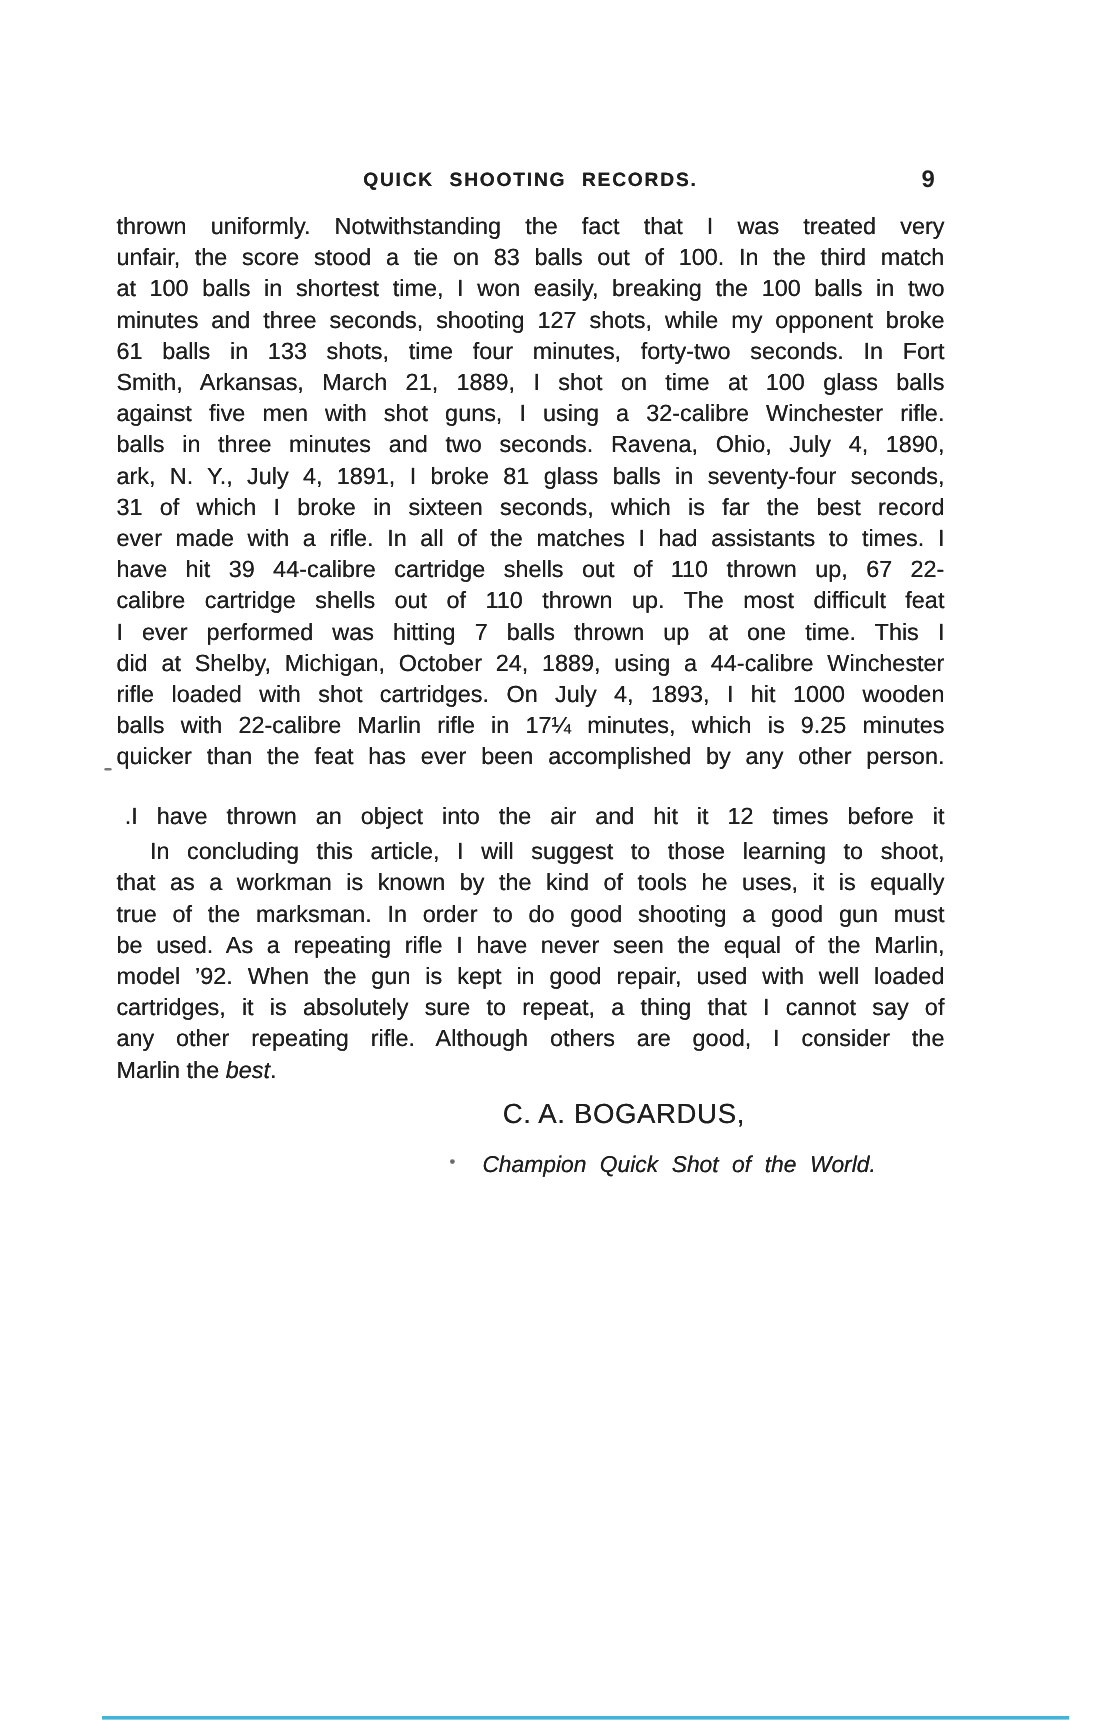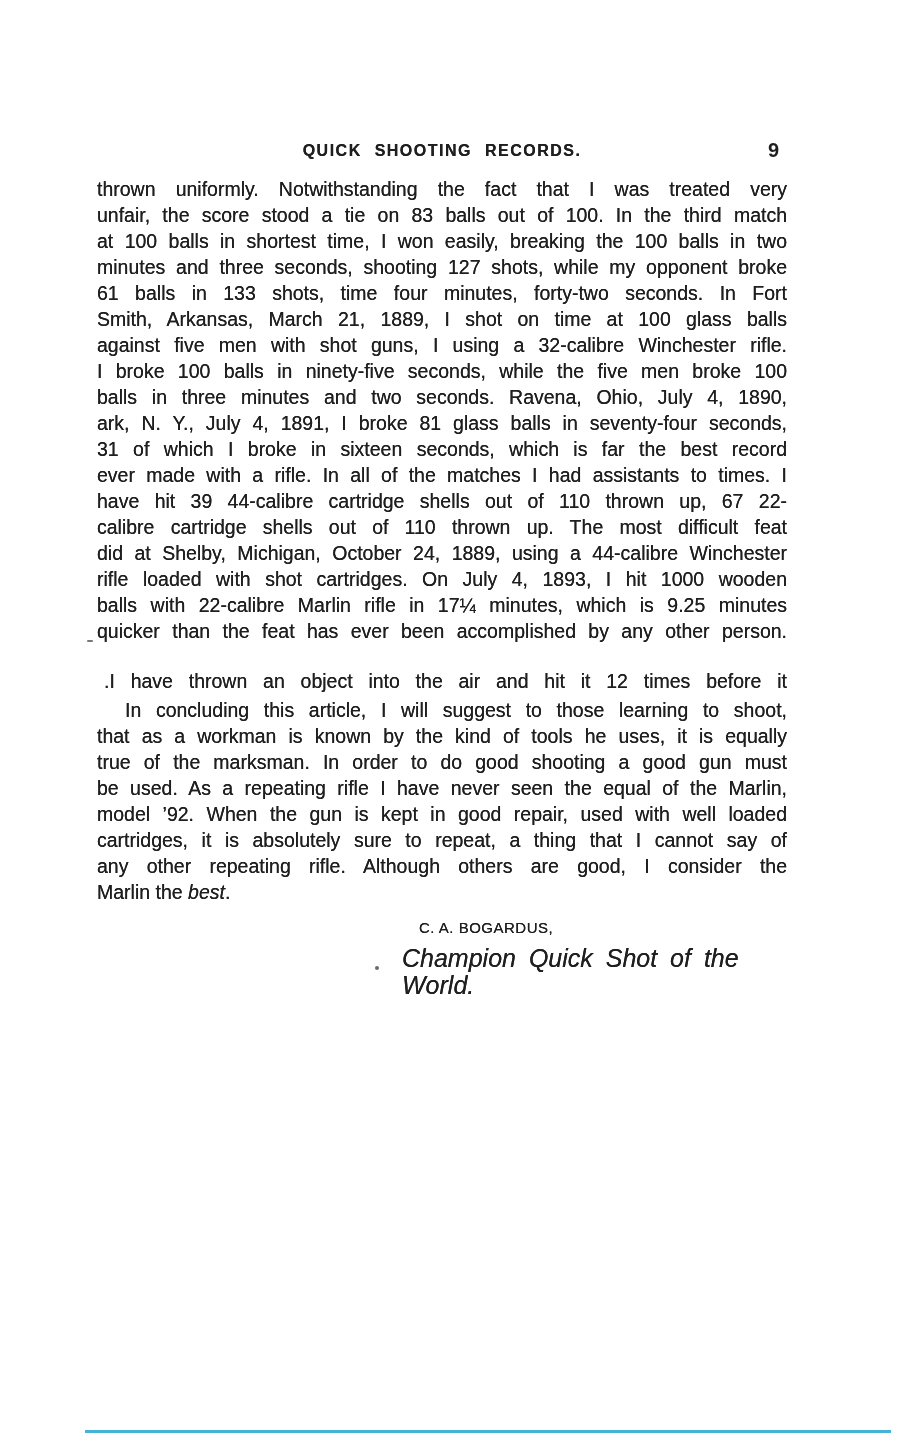--- a/index.html
+++ b/index.html
@@ -48,28 +48,28 @@
   }
   .line.last { text-align-last: left; }
   .line.indent-sm { text-indent: 7px; margin-top: 24px; }
   .line.indent-lg { text-indent: 28px; }
   .para-3 { margin-top: 3px; }
   .line em { font-style: italic; margin-top: 46px; }
   
   .signature { margin-top: 9px; }
   .sig-name {
     margin-left: 322px;
-    font-size: 15px;
+    font-size: 23px;
     letter-spacing: 0.5px;
     line-height: 28px;
   }
   .sig-title {
     margin-left: 305px;
-    margin-top: 3px;
-    font-size: 25px;
+    margin-top: 16px;
+    font-size: 19px;
     font-style: italic;
     word-spacing: 6px;
     line-height: 27px;
   }
   
   .speck { position: absolute; background: #777; }
   .speck-1 { left: 87px; top: 640px; width: 6px; height: 2px; border-radius: 1px; }
   .speck-2 { left: 375px; top: 966px; width: 4px; height: 4px; border-radius: 50%; background: #6b6b6b; }
   
   .bottom-rule {
@@ -92,27 +92,27 @@
   <main class="textblock">
 
     <div class="para para-1">
       <div class="line">thrown uniformly. Notwithstanding the fact that I was treated very</div>
       <div class="line">unfair, the score stood a tie on 83 balls out of 100. In the third match</div>
       <div class="line">at 100 balls in shortest time, I won easily, breaking the 100 balls in two</div>
       <div class="line">minutes and three seconds, shooting 127 shots, while my opponent broke</div>
       <div class="line">61 balls in 133 shots, time four minutes, forty-two seconds. In Fort</div>
       <div class="line">Smith, Arkansas, March 21, 1889, I shot on time at 100 glass balls</div>
       <div class="line">against five men with shot guns, I using a 32-calibre Winchester rifle.</div>
-      <div class="line">I broke 100 balls in ninety-five seconds, while the five men broke 100</div>
       <div class="line">balls in three minutes and two seconds. Ravena, Ohio, July 4, 1890,</div>
       <div class="line">ark, N. Y., July 4, 1891, I broke 81 glass balls in seventy-four seconds,</div>
       <div class="line">31 of which I broke in sixteen seconds, which is far the best record</div>
       <div class="line">ever made with a rifle. In all of the matches I had assistants to times. I</div>
       <div class="line">have hit 39 44-calibre cartridge shells out of 110 thrown up, 67 22-</div>
       <div class="line">calibre cartridge shells out of 110 thrown up. The most difficult feat</div>
+      <div class="line">I ever performed was hitting 7 balls thrown up at one time. This I</div>
       <div class="line">did at Shelby, Michigan, October 24, 1889, using a 44-calibre Winchester</div>
       <div class="line">rifle loaded with shot cartridges. On July 4, 1893, I hit 1000 wooden</div>
       <div class="line">balls with 22-calibre Marlin rifle in 17¼ minutes, which is 9.25 minutes</div>
       <div class="line">quicker than the feat has ever been accomplished by any other person.</div>
     </div>
 
     <div class="para para-2">
       <div class="line indent-sm">.I have thrown an object into the air and hit it 12 times before it</div>
     </div>
 

